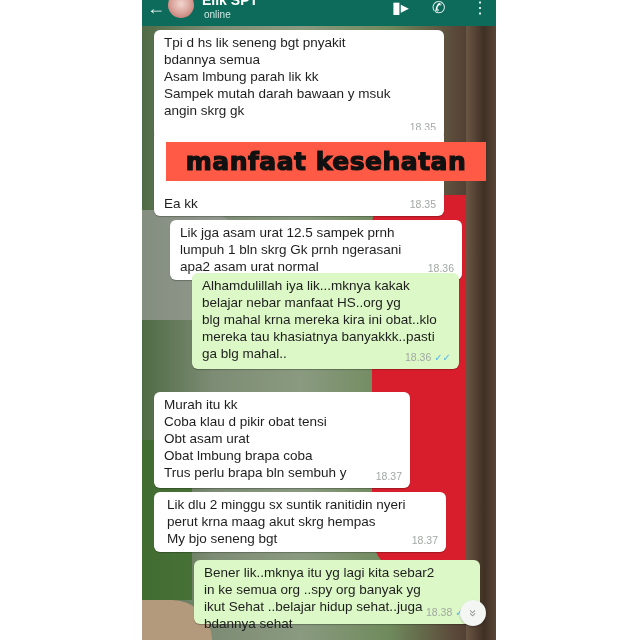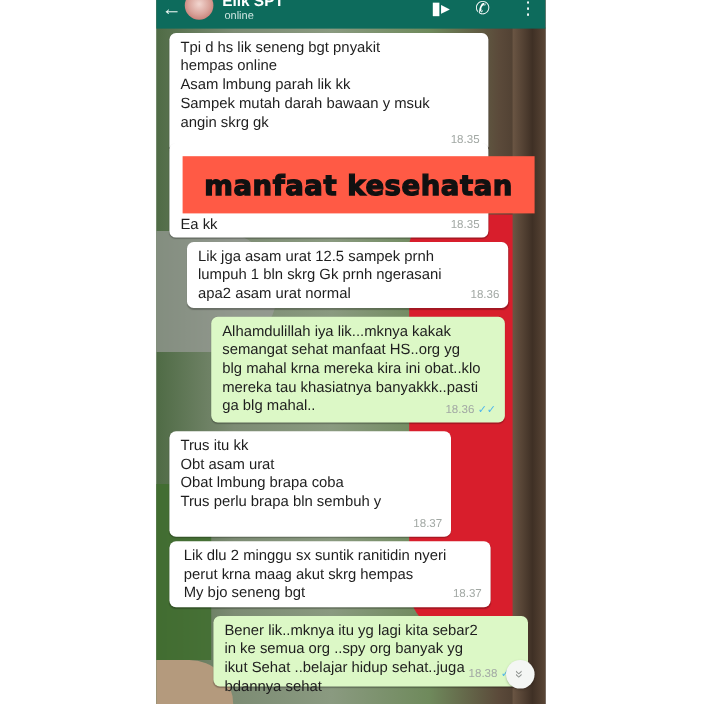--- a/index.html
+++ b/index.html
@@ -16,21 +16,21 @@
   .back{position:absolute;left:5px;top:-2px;font-size:18px;color:#e8f3f0;}
   .avatar{position:absolute;left:26px;top:-8px;width:26px;height:26px;border-radius:50%;background:radial-gradient(circle at 50% 45%,#f2d6d0 0%,#d9a39a 50%,#b8625b 100%);}
   .hname{position:absolute;left:60px;top:-8px;font-size:14px;font-weight:bold;color:#fff;}
   .hstatus{position:absolute;left:62px;top:9px;font-size:10px;color:#cfe6e1;}
   .hicon{position:absolute;top:-2px;font-size:16px;color:#fff;}
   .bubble{position:absolute;background:#fff;border-radius:6px;box-shadow:0 1px 1px rgba(0,0,0,.25);color:#1e1e1e;font-size:13.5px;line-height:17px;padding:4px 8px 4px 10px;box-sizing:border-box;}
   .bubble.out{background:#dcf8c6;}
   .line{display:block;white-space:nowrap;}
   .time{position:absolute;right:8px;bottom:3px;font-size:10.5px;color:#a2a8a4;}
   .ticks{color:#4fb6ec;font-size:10px;margin-left:3px;}
-  .banner{position:absolute;left:24px;top:142px;width:320px;height:52px;background:#ff5a45;display:flex;align-items:center;justify-content:center;}
+  .banner{position:absolute;left:24px;top:142px;width:320px;height:39px;background:#ff5a45;display:flex;align-items:center;justify-content:center;}
   .banner span{font-family:"DejaVu Sans",sans-serif;font-weight:bold;font-size:25px;color:#111;letter-spacing:.5px;text-transform:lowercase;-webkit-text-stroke:1.2px #111;}
   .scroll-btn{position:absolute;left:318px;top:600px;width:26px;height:26px;border-radius:50%;background:#f4f6f4;box-shadow:0 1px 2px rgba(0,0,0,.25);color:#8c918e;font-size:13px;text-align:center;line-height:26px;}
 </style>
 </head>
 <body>
 
 <div class="phone">
   <div class="bg-blur">
     <div class="bg-gray"></div>
     <div class="bg-green"></div>
@@ -44,21 +44,21 @@
     <div class="avatar"></div>
     <span class="hname">Elik SPT</span>
     <span class="hstatus">online</span>
     <span class="hicon" style="left:250px;">▮▸</span>
     <span class="hicon" style="left:290px;">✆</span>
     <span class="hicon" style="left:330px;">⋮</span>
   </div>
 
   <div class="bubble" style="left:12px;top:30px;width:290px;height:109px;">
     <span class="line">Tpi d hs lik seneng bgt pnyakit</span>
-    <span class="line">hempas online</span>
+    <span class="line">bdannya semua</span>
     <span class="line">Asam lmbung parah lik kk</span>
     <span class="line">Sampek mutah darah bawaan y msuk</span>
     <span class="line">angin skrg gk</span>
     <span class="time">18.35</span>
   </div>
 
   <div class="bubble" style="left:12px;top:130px;width:290px;height:86px;">
     <span class="line" style="position:absolute;left:10px;bottom:4px;">Ea kk</span>
     <span class="time">18.35</span>
   </div>
@@ -67,31 +67,32 @@
     <span>MANFAAT KESEHATAN</span>
   </div>
 
   <div class="bubble" style="left:28px;top:220px;width:292px;height:60px;">
     <span class="line">Lik jga asam urat 12.5 sampek prnh</span>
     <span class="line">lumpuh 1 bln skrg Gk prnh ngerasani</span>
     <span class="line">apa2 asam urat normal</span>
     <span class="time">18.36</span>
   </div>
 
-  <div class="bubble out" style="left:50px;top:288px;width:267px;height:96px;">
+  <div class="bubble out" style="left:50px;top:273px;width:267px;height:96px;">
     <span class="line">Alhamdulillah iya lik...mknya kakak</span>
-    <span class="line">semangat sehat manfaat HS..org yg</span>
+    <span class="line">belajar nebar manfaat HS..org yg</span>
     <span class="line">blg mahal krna mereka kira ini obat..klo</span>
     <span class="line">mereka tau khasiatnya banyakkk..pasti</span>
     <span class="line">ga blg mahal..</span>
     <span class="time"><span>18.36</span><span class="ticks">✓✓</span></span>
   </div>
 
   <div class="bubble" style="left:12px;top:392px;width:256px;height:96px;">
-    <span class="line">Trus itu kk</span>
+    <span class="line">Murah itu kk</span>
+    <span class="line">Coba klau d pikir obat tensi</span>
     <span class="line">Obt asam urat</span>
     <span class="line">Obat lmbung brapa coba</span>
     <span class="line">Trus perlu brapa bln sembuh y</span>
     <span class="time">18.37</span>
   </div>
 
   <div class="bubble" style="left:12px;top:492px;width:292px;height:60px;padding-left:13px;">
     <span class="line">Lik dlu 2 minggu sx suntik ranitidin nyeri</span>
     <span class="line">perut krna maag akut skrg hempas</span>
     <span class="line">My bjo seneng bgt</span>

